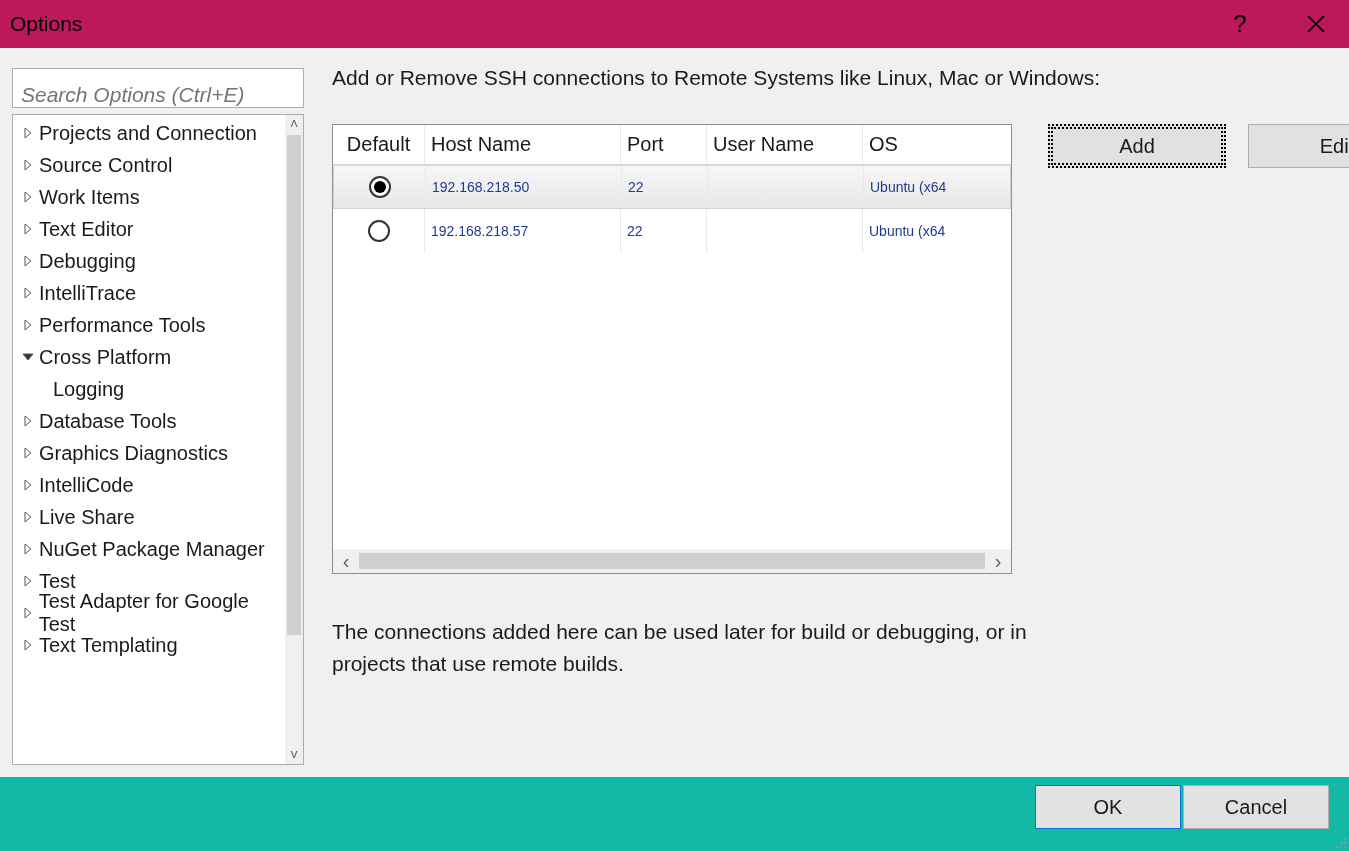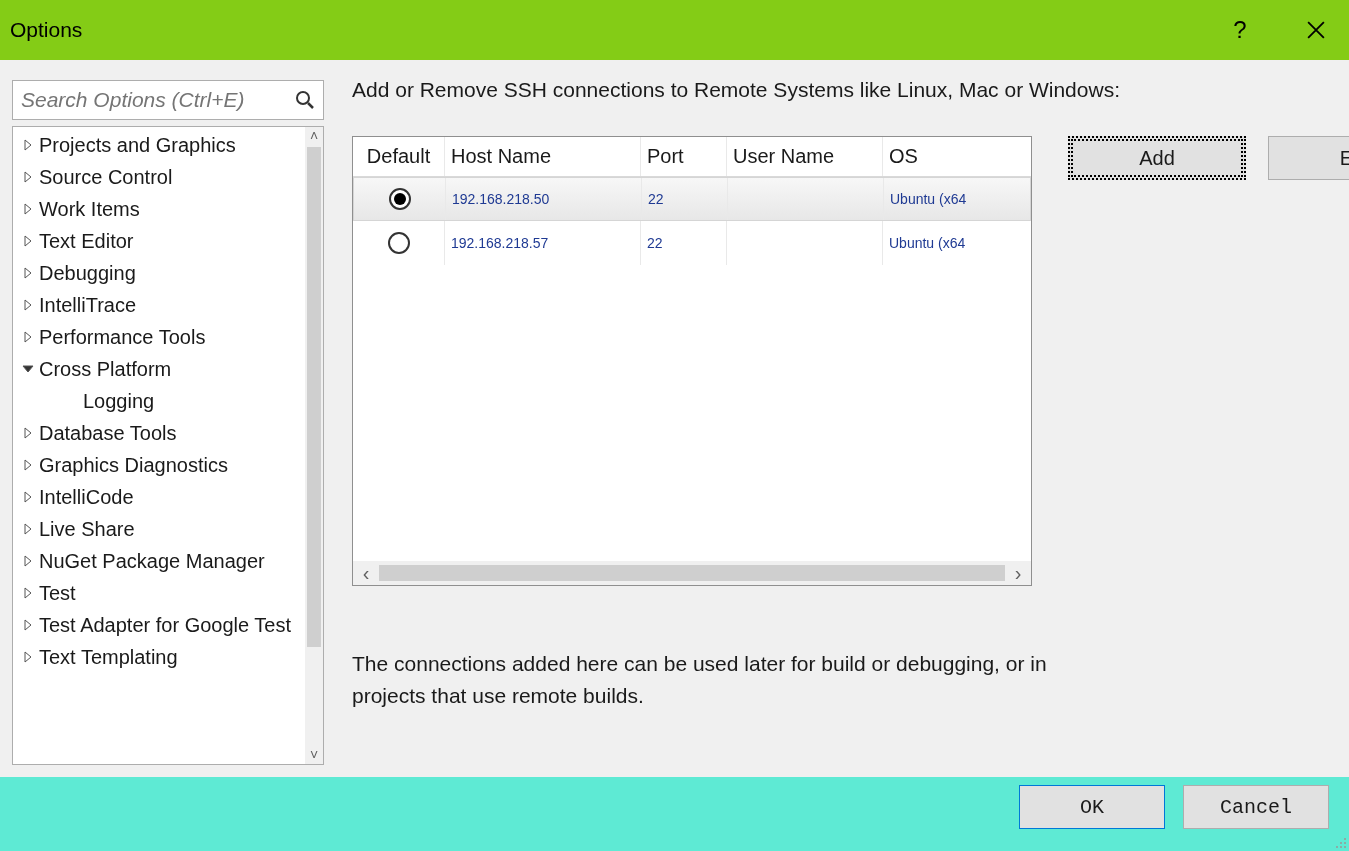--- a/index.html
+++ b/index.html
@@ -16,22 +16,22 @@
       width: 1349px;
       height: 851px;
       background: #f0f0f0;
       position: relative;
       display: flex;
       flex-direction: column;
     }
     .titlebar {
       display: flex;
       align-items: center;
-      height: 60px;
-      background: #84cc16;
+      height: 48px;
+      background: #be185d;
       padding: 0 10px;
     }
     .titlebar .title {
       font-size: 21px;
       color: #000;
     }
     .titlebar .spacer { flex: 1; }
     .titlebar .winbtn {
       width: 46px;
       height: 46px;
@@ -57,20 +57,21 @@
       flex-direction: column;
       gap: 6px;
     }
     .searchbox {
       height: 40px;
       background: #fff;
       border: 1px solid #adadad;
       display: flex;
       align-items: center;
       padding: 14px 8px;
+      flex-direction: column;
     }
     .searchbox input {
       flex: 1;
       border: none;
       outline: none;
       font-size: 21px;
       font-style: italic;
       color: #606060;
       background: transparent;
     }
@@ -90,21 +91,21 @@
     .tree-item {
       display: flex;
       align-items: center;
       height: 32px;
       padding-left: 10px;
       font-size: 20px;
       color: #1a1a1a;
       cursor: default;
     }
     .tree-item.depth-1 { padding-left: 26px; }
-    .tree-item.depth-2 { padding-left: 54px; }
+    .tree-item.depth-2 { padding-left: 24px; }
     .tree-item .arrow {
       width: 14px;
       display: inline-flex;
       margin-right: 2px;
       color: #5a5a5a;
     }
     .tree-item .arrow svg { width: 10px; height: 12px; }
     .tree-item.expanded .arrow svg { transform: rotate(90deg); }
     .tree-item.selected {
       background: #cfcfcf;
@@ -219,33 +220,32 @@
       cursor: default;
     }
     .btn.focus {
       outline: 2px dotted #000;
       outline-offset: -5px;
       border: 2px dotted #000;
     }
     .desc-bottom {
       font-size: 21px;
       color: #1a1a1a;
-      margin-top: 62px;
+      margin-top: 42px;
       line-height: 1.5;
       max-width: 760px;
     }
     .footer {
       height: 74px;
       display: flex;
       justify-content: flex-end;
       align-items: center;
-      gap: 18px;
+      gap: 2px;
       padding: 0 20px 14px 0;
-      background: #5eead4;
-      font-family: Liberation Mono, monospace;
+      background: #14b8a6;
     }
     .footer .btn.ok {
       border: 1.5px solid #0078d7;
       background: #e1e1e1;
       width: 146px;
     }
     .footer .btn.cancel { width: 146px; }
     .resize-grip {
       position: absolute; right: 2px; bottom: 2px;
       width: 16px; height: 16px;
@@ -277,21 +277,21 @@
           </svg>
       </div>
       <div class="tree-wrap">
         <div class="tree" id="tree">
             <div class="tree-item depth-0">
               <span class="arrow">
                 <svg viewBox="0 0 8 12">
                   <path d="M1 1 L7 6 L1 11 Z" fill="none" stroke="#555" stroke-width="1"></path>
                 </svg>
               </span>
-              <span>Projects and Graphics</span>
+              <span>Projects and Connection</span>
             </div>
             <div class="tree-item depth-0">
               <span class="arrow">
                 <svg viewBox="0 0 8 12">
                   <path d="M1 1 L7 6 L1 11 Z" fill="none" stroke="#555" stroke-width="1"></path>
                 </svg>
               </span>
               <span>Source Control</span>
             </div>
             <div class="tree-item depth-0">

